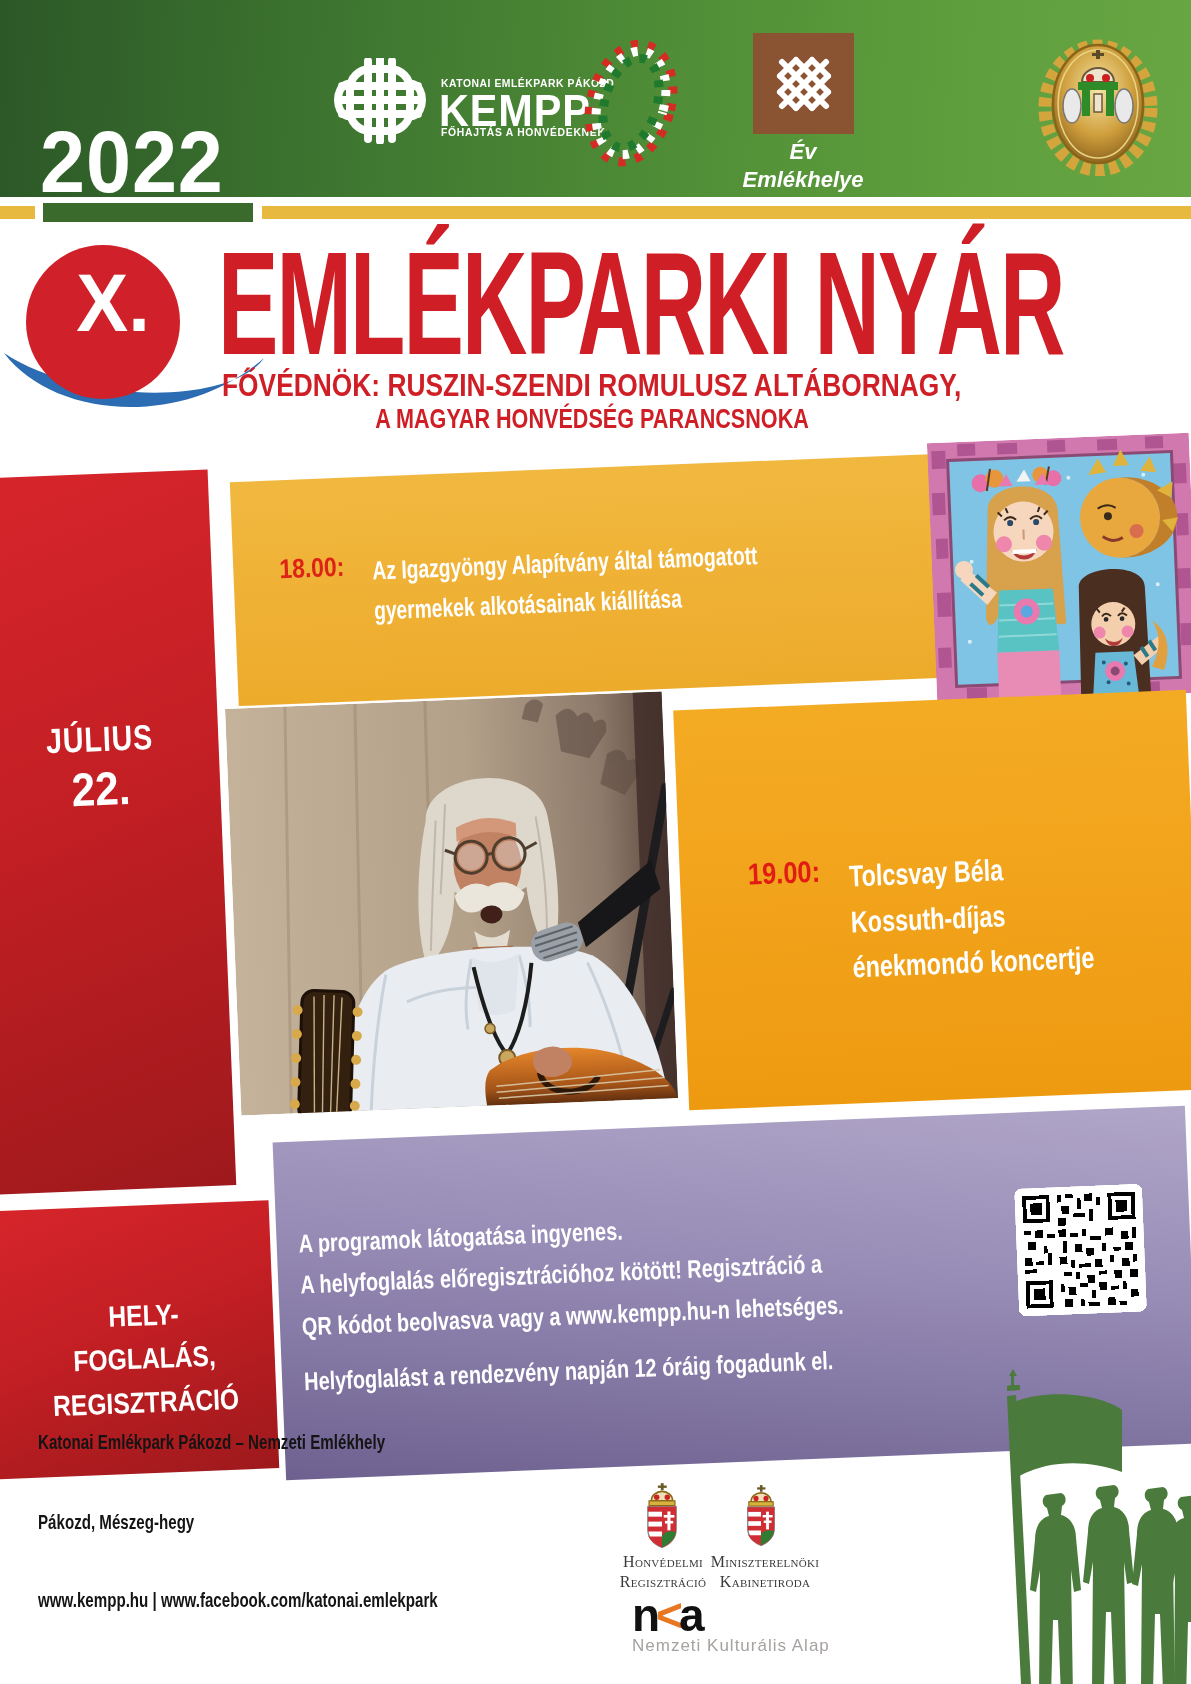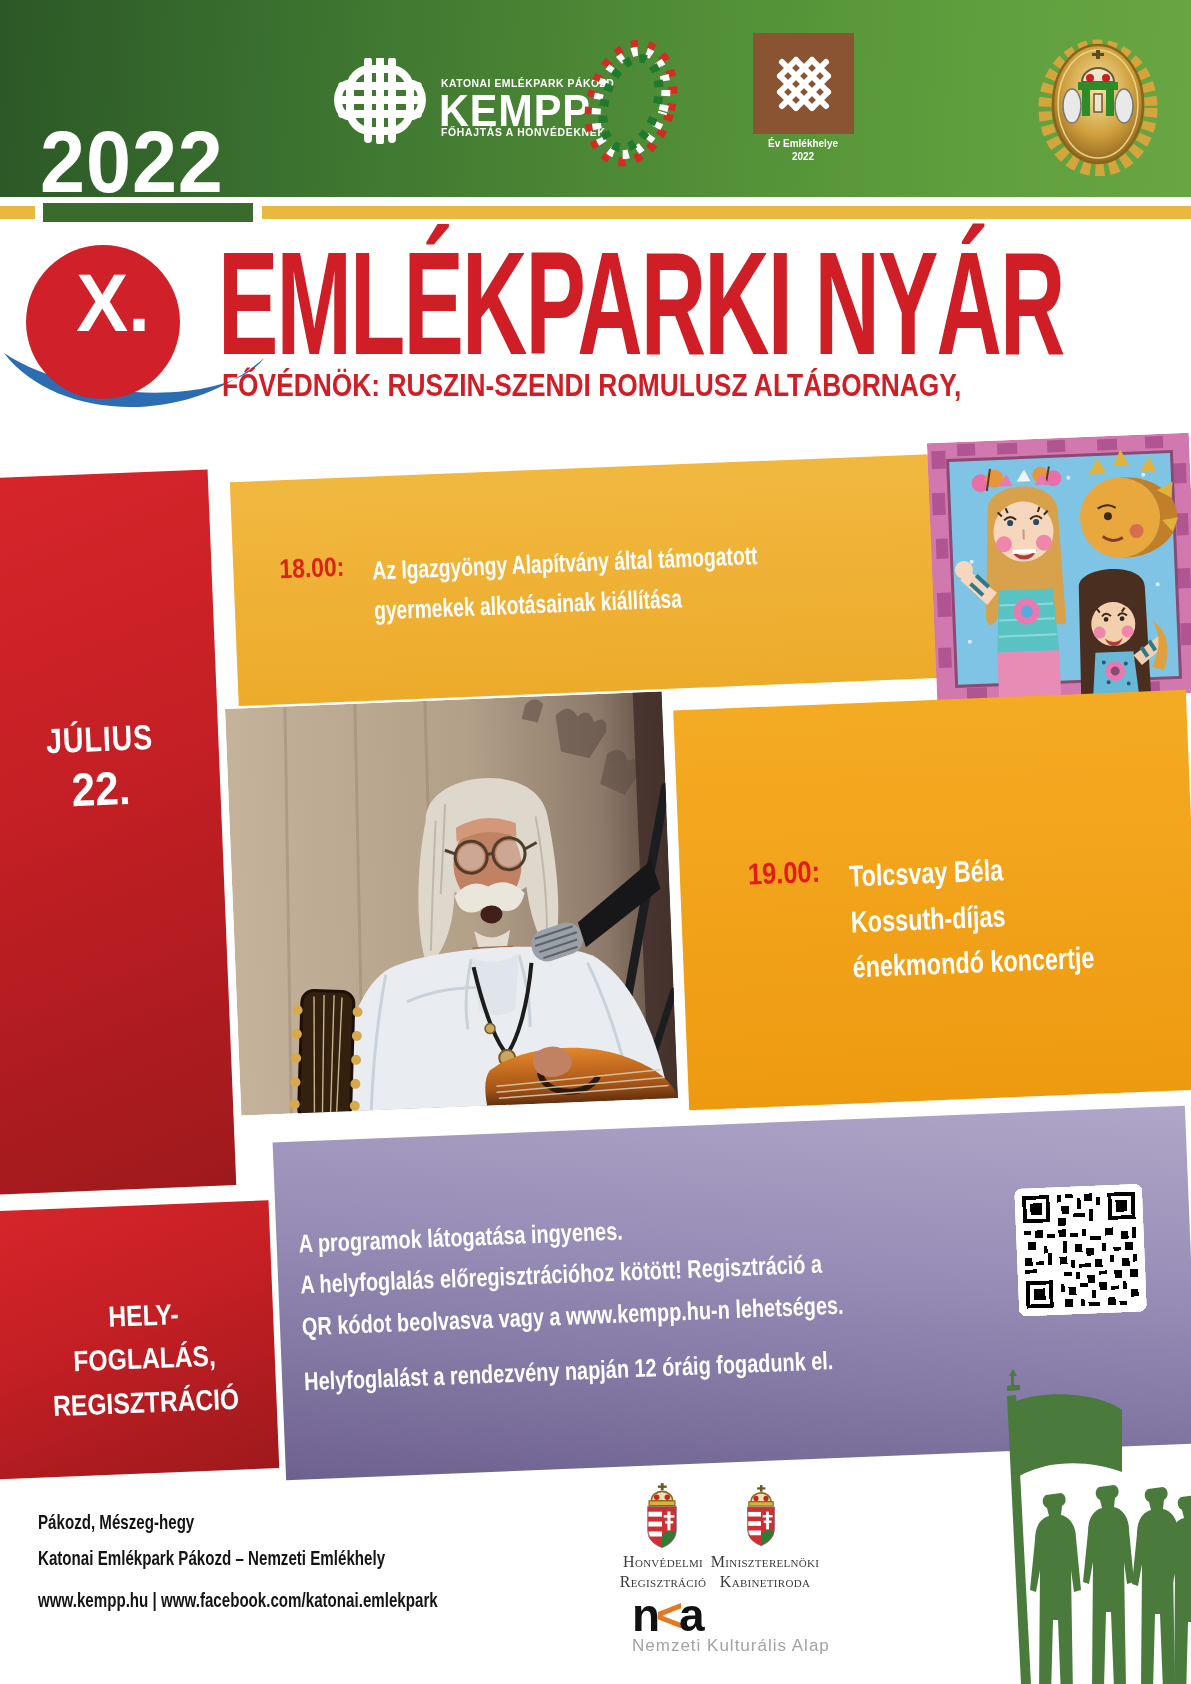--- a/index.html
+++ b/index.html
@@ -14,21 +14,21 @@
   .header{left:0;top:0;width:1191px;height:197px;
     background:linear-gradient(93deg,#2c5827 0%,#3d7530 28%,#4f8c36 55%,#5f9e3d 80%,#68a643 100%);}
   .year{left:40px;top:128px;font-size:88px;line-height:.78;font-weight:bold;color:#fff;
         letter-spacing:1px;transform:scaleX(.92);transform-origin:left bottom;}
   .knot-svg{left:333px;top:58px;}
   .kempp-top{left:441px;top:77px;font-size:11.5px;font-weight:bold;color:#fff;letter-spacing:.6px;transform:scaleX(.9);transform-origin:left top;}
   .kempp-name{left:439px;top:88px;font-size:45px;font-weight:bold;color:#fff;letter-spacing:1px;line-height:1;transform:scaleX(.92);transform-origin:left top;}
   .kempp-bottom{left:441px;top:126px;font-size:11.5px;font-weight:bold;color:#fff;letter-spacing:.8px;transform:scaleX(.9);transform-origin:left top;}
   .garland-svg{left:583px;top:34px;}
   .badge{left:753px;top:33px;width:101px;height:101px;background:#8a5433;display:flex;align-items:center;justify-content:center;}
-  .badge-text{left:733px;top:138px;width:140px;text-align:center;color:#fff;font-weight:bold;font-size:10px;line-height:1.25;}
+  .badge-text{left:733px;top:138px;width:140px;text-align:center;color:#fff;font-weight:bold;font-size:22px;line-height:1.25;font-style:italic;}
   .emblem-svg{left:1038px;top:34px;}
 
   
   .stripe{top:206px;height:13px;background:#e7b93f;}
   .stripe-a{left:0;width:35px;}
   .stripe-b{left:262px;width:929px;}
   .stripe-green{left:43px;top:203px;width:210px;height:19px;background:#3a6b2d;}
 
   
   .ordinal-svg{left:0;top:238px;}
@@ -76,21 +76,21 @@
   .purple-line{font-size:25.5px;font-weight:bold;line-height:1.62;}
   .purple-line .cond{transform:scaleX(.78);}
   .purple-gap{margin-top:14px;}
   .qr-svg{position:absolute;right:46px;top:76px;}
 
   .soldiers-svg{left:980px;top:1366px;}
 
   
   .ft{color:#141414;font-weight:bold;font-size:21px;}
   .ft .cond{transform:scaleX(.72);}
-  .addr1{left:38px;top:1546px;}
+  .addr1{left:38px;top:1430px;}
   .addr2{left:38px;top:1510px;}
   .cont1{left:38px;top:1560px;}
   .cont2{left:38px;top:1588px;}
   .ftblue{color:#1273b7;font-weight:bold;font-size:20.5px;}
   .ftblue .cond{transform:scaleX(.65);}
   .blue1{left:30px;top:1622px;}
   .blue2{left:30px;top:1650px;}
 
   .crest1{left:636px;top:1482px;}
   .crest2{left:736px;top:1484px;}
@@ -187,20 +187,21 @@
   <div class="abs stripe-green"></div>
 
   <svg class="abs ordinal-svg" width="280" height="200" viewBox="0 0 280 200">
     <path d="M4,115 C55,182 185,190 264,120 C232,166 85,168 4,115 Z" fill="#2b6cb3"></path>
     <circle cx="103" cy="84" r="77" fill="#d0202a"></circle>
   </svg>
   <div class="abs ordinal-x">X.</div>
 
   <h1 class="abs main-title nowrap" style="margin:0"><span class="cond nowrap">EMLÉKPARKI NYÁR</span></h1>
   <div class="abs patron1 nowrap"><span class="cond nowrap">FŐVÉDNÖK: RUSZIN-SZENDI ROMULUSZ ALTÁBORNAGY,</span></div>
+  <div class="abs patron2"><span class="cond nowrap">A MAGYAR HONVÉDSÉG PARANCSNOKA</span></div>
 
   <div class="abs tilt redgrad red-col1">
     <div class="date-month nowrap">JÚLIUS</div>
     <div class="date-day nowrap">22.</div>
   </div>
 
   <div class="abs tilt yellow-box">
     <span class="evt-time nowrap">18.00:</span>
     <div class="evt-lines">
       <div><span class="cond nowrap">Az Igazgyöngy Alapítvány által támogatott</span></div>

